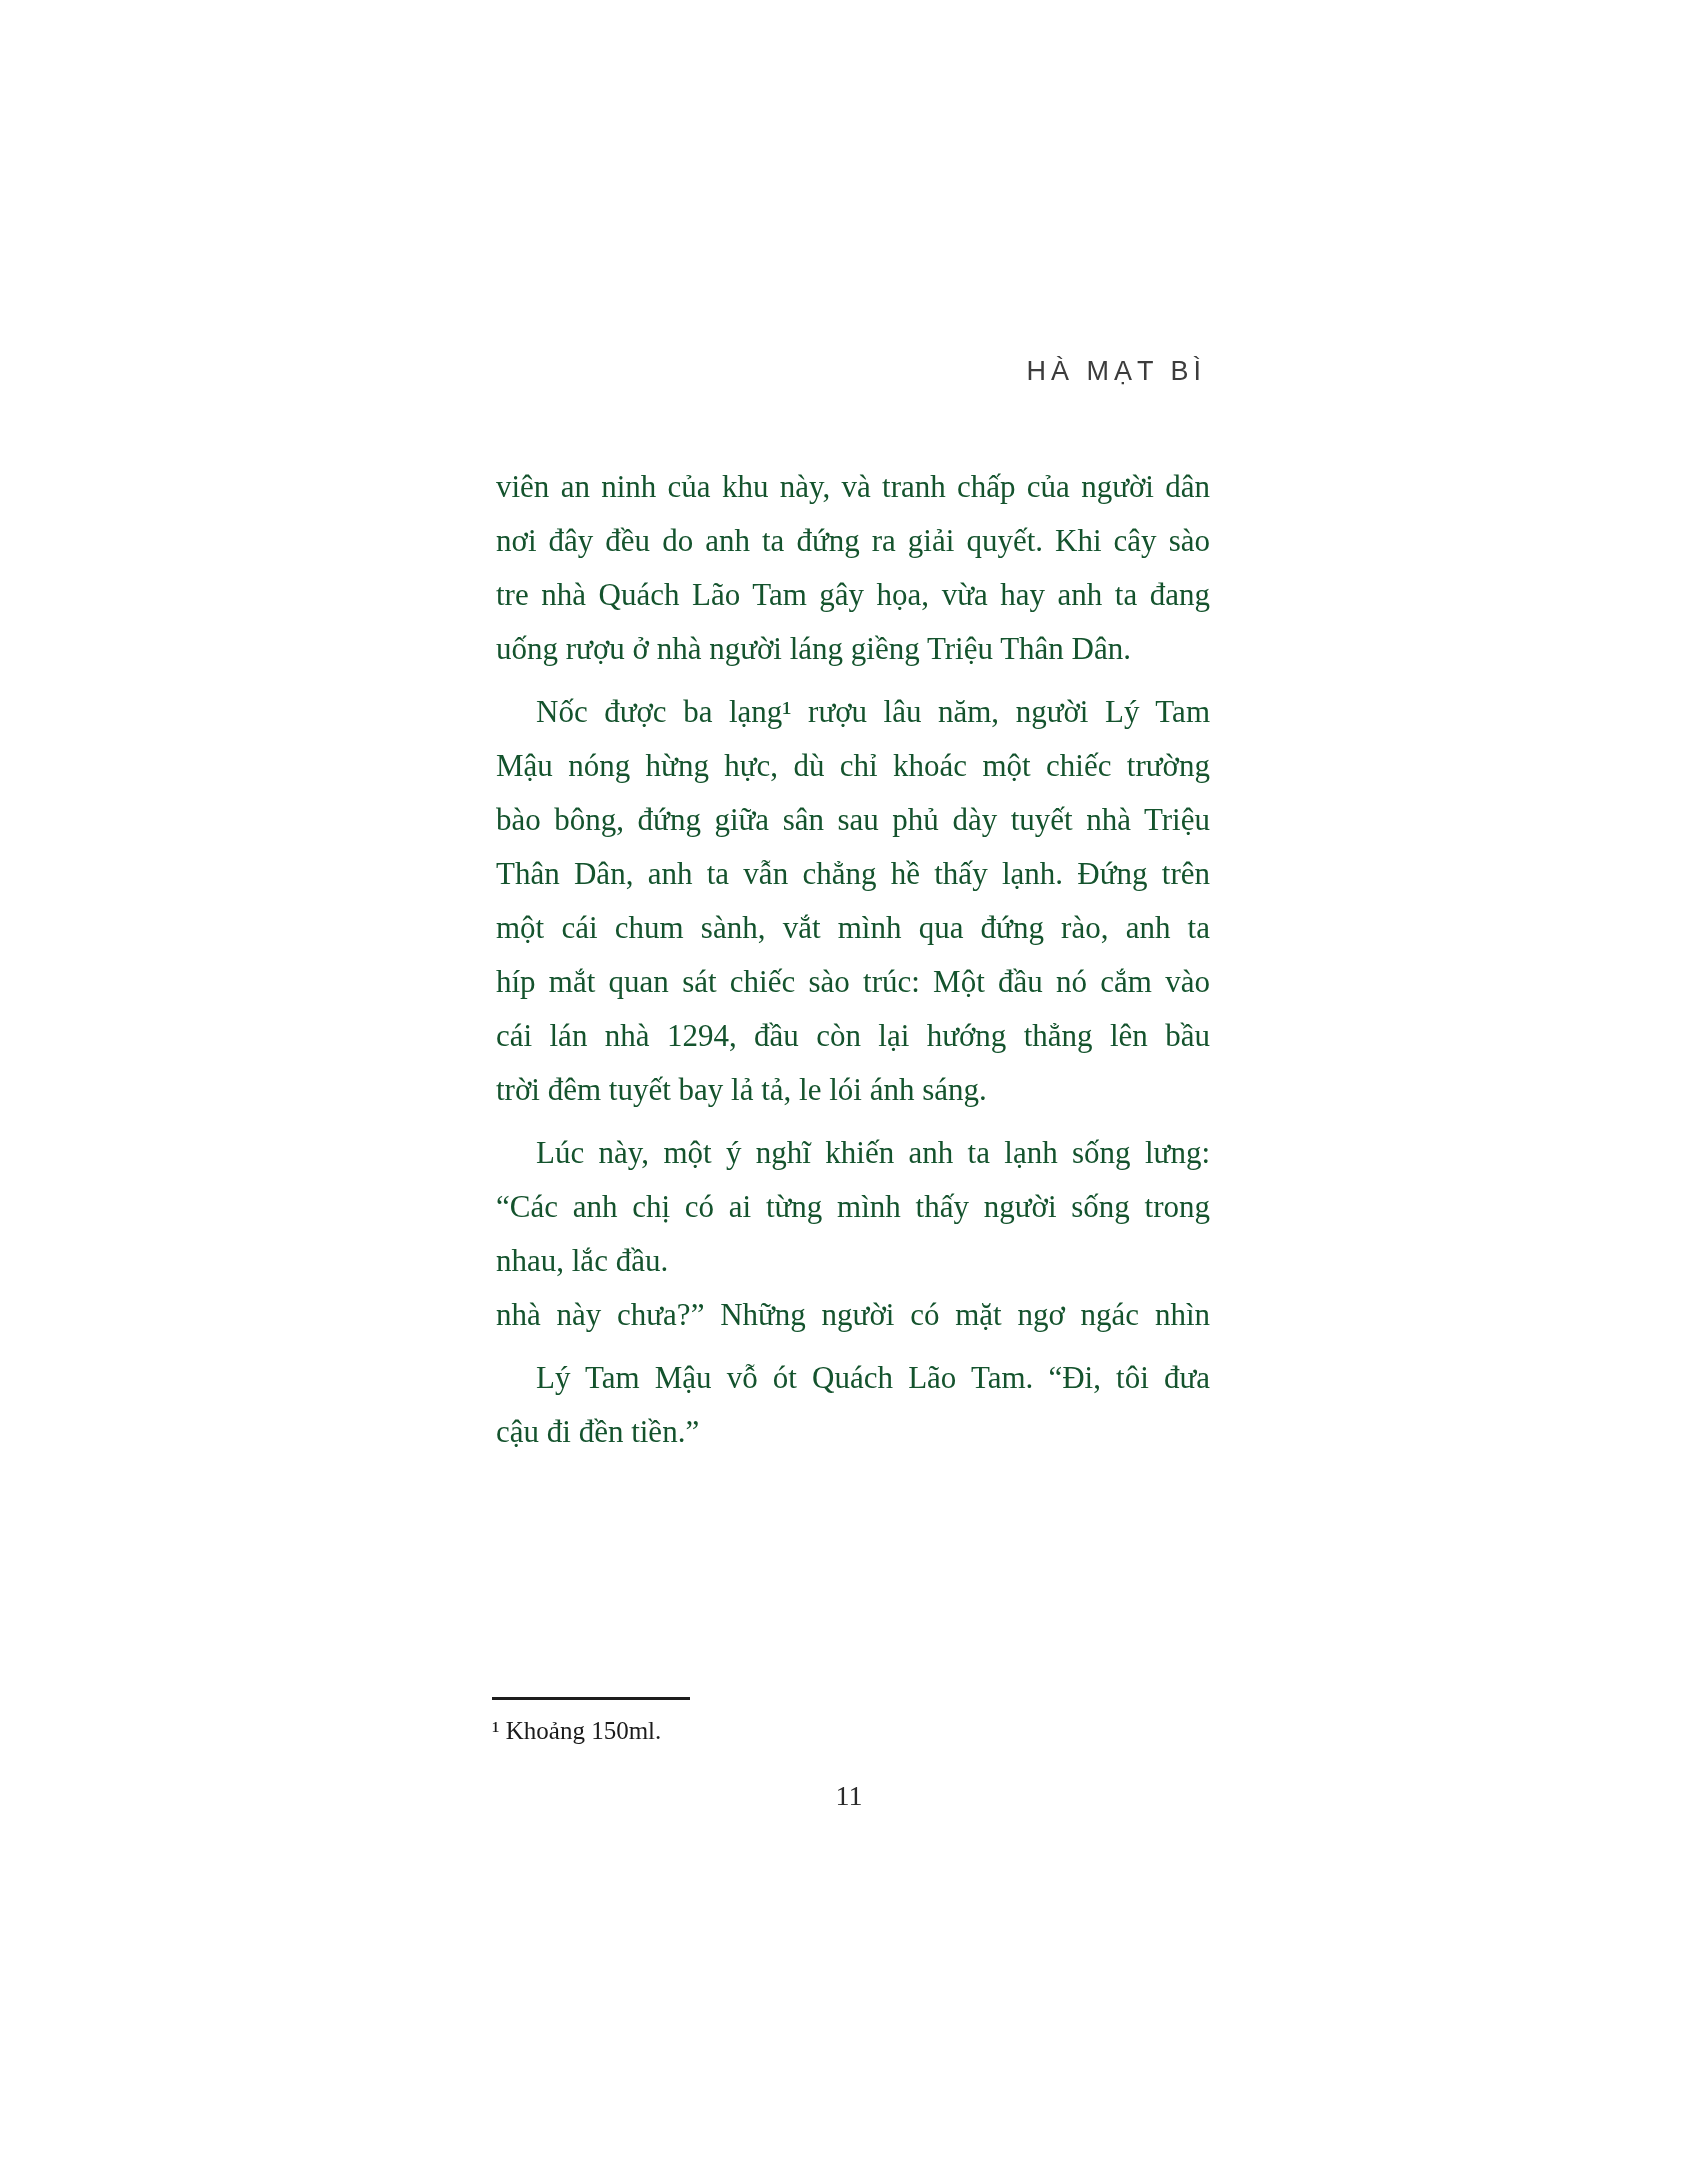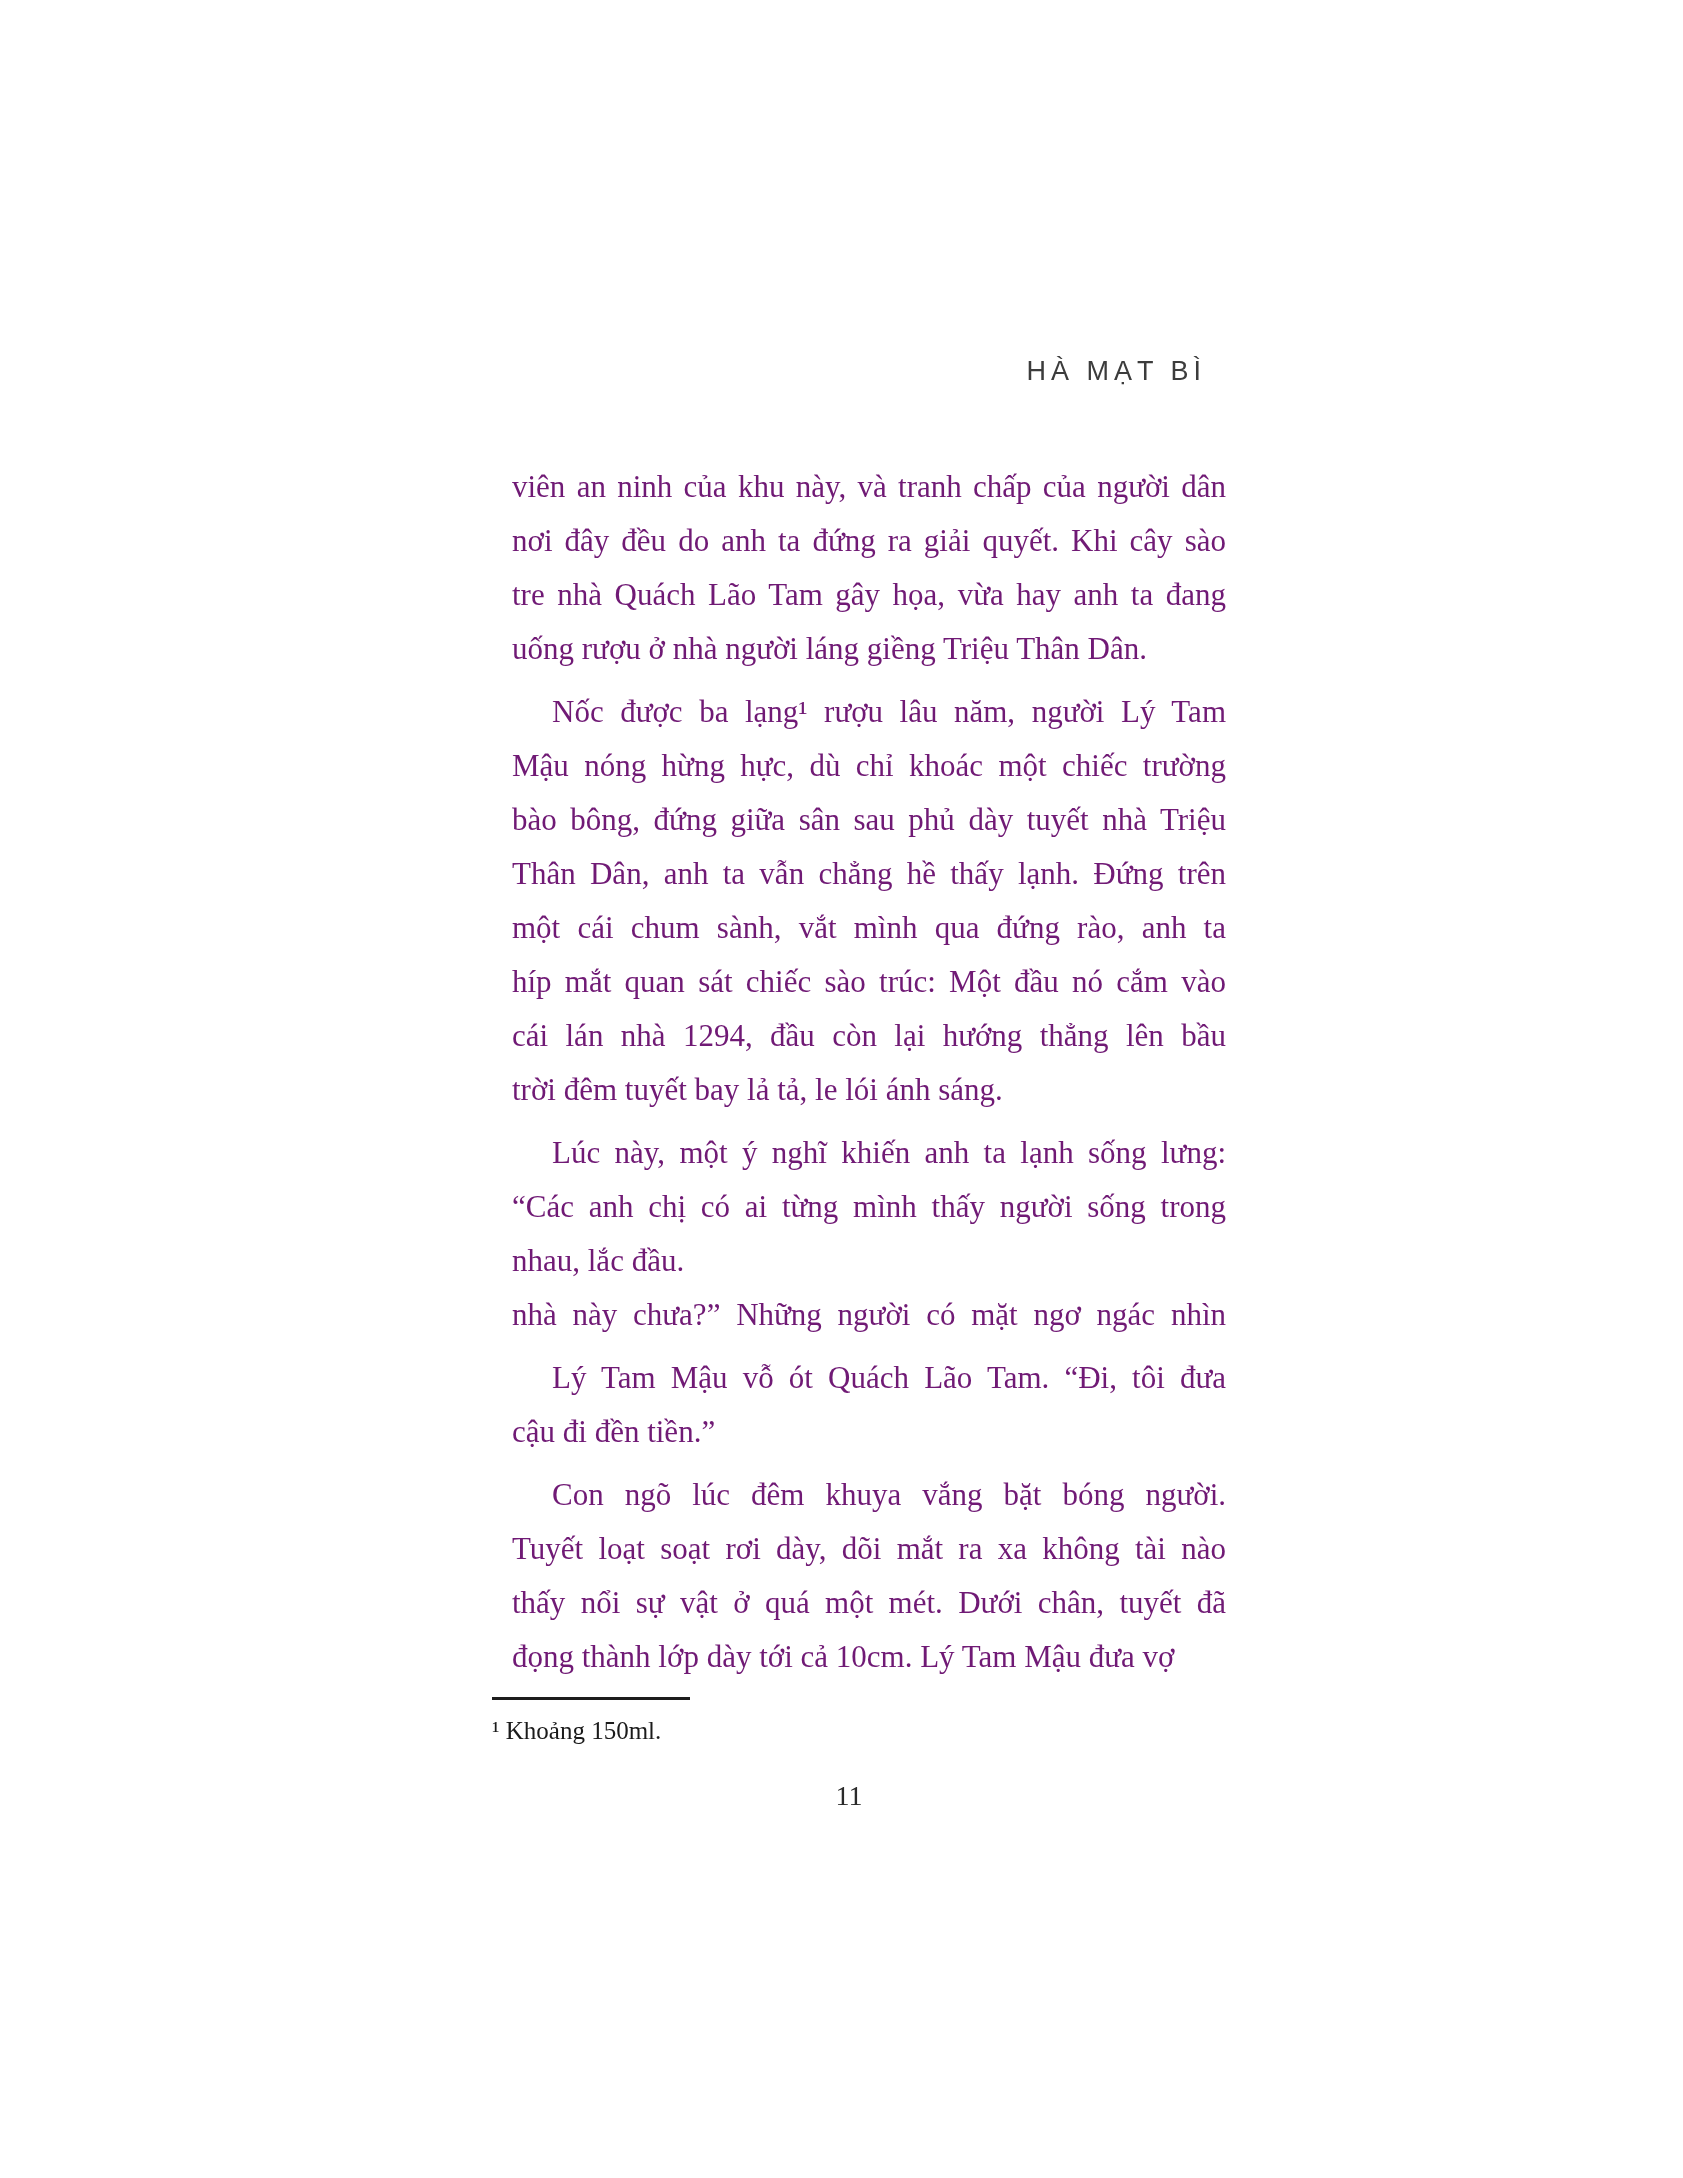--- a/index.html
+++ b/index.html
@@ -23,26 +23,26 @@
     width: 714px;
     text-align: right;
     font-family: "Liberation Sans", sans-serif;
     font-size: 27px;
     font-weight: 400;
     letter-spacing: 5px;
     color: #3c3c3c;
   }
   .body-text {
     position: absolute;
-    left: 512px;
+    left: 496px;
     top: 460px;
     width: 714px;
     font-size: 31px;
     line-height: 54px;
-    color: #701a75;
+    color: #14532d;
   }
   .para {
     margin: 0 0 9px 0;
     padding: 0;
   }
   .line {
     display: block;
     text-align: justify;
     text-align-last: justify;
     white-space: normal;
@@ -108,26 +108,20 @@
       <p class="para">
         <span class="line line--indent">Lúc này, một ý nghĩ khiến anh ta lạnh sống lưng:</span>
         <span class="line">“Các anh chị có ai từng mình thấy người sống trong</span>
         <span class="line line--last">nhau, lắc đầu.</span>
         <span class="line">nhà này chưa?” Những người có mặt ngơ ngác nhìn</span>
       </p>
       <p class="para">
         <span class="line line--indent">Lý Tam Mậu vỗ ót Quách Lão Tam. “Đi, tôi đưa</span>
         <span class="line line--last">cậu đi đền tiền.”</span>
       </p>
-      <p class="para">
-        <span class="line line--indent">Con ngõ lúc đêm khuya vắng bặt bóng người.</span>
-        <span class="line">Tuyết loạt soạt rơi dày, dõi mắt ra xa không tài nào</span>
-        <span class="line">thấy nổi sự vật ở quá một mét. Dưới chân, tuyết đã</span>
-        <span class="line line--last">đọng thành lớp dày tới cả 10cm. Lý Tam Mậu đưa vợ</span>
-      </p>
     </div>
 
   <div class="footnote-area">
     <div class="footnote-rule"></div>
     <div class="footnote-text">¹ Khoảng 150ml.</div>
   </div>
 
   <div class="page-number">11</div>
 
 </div>

